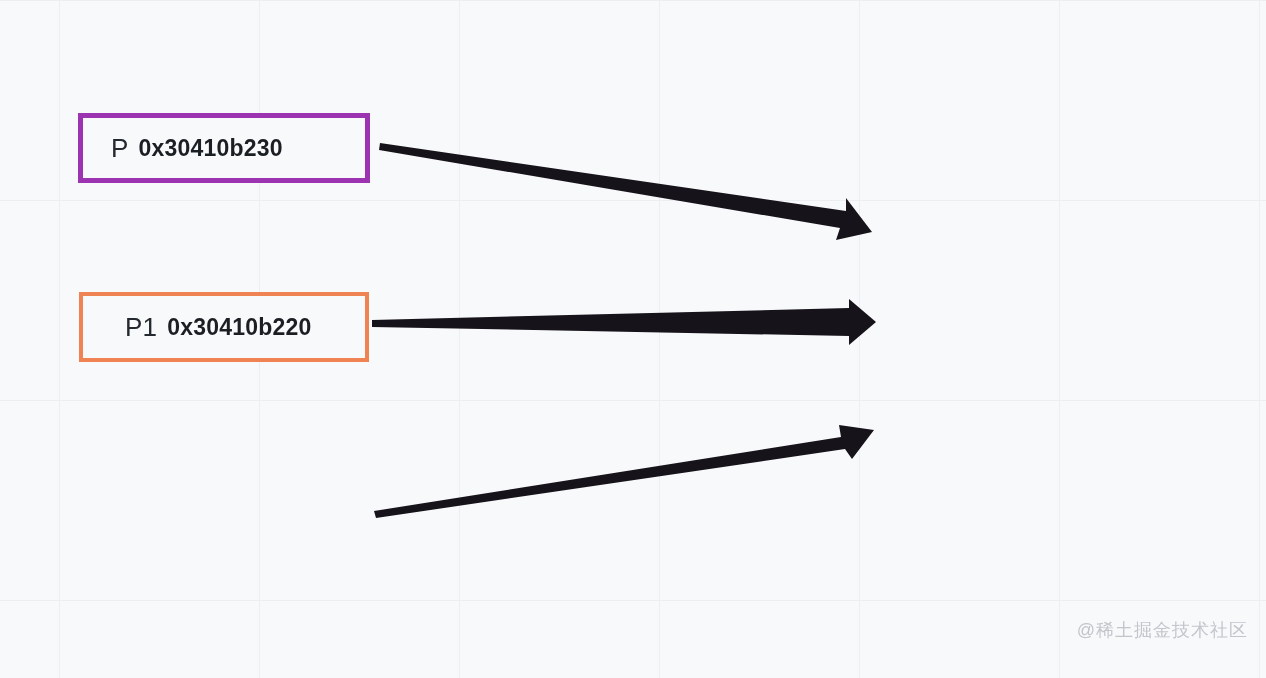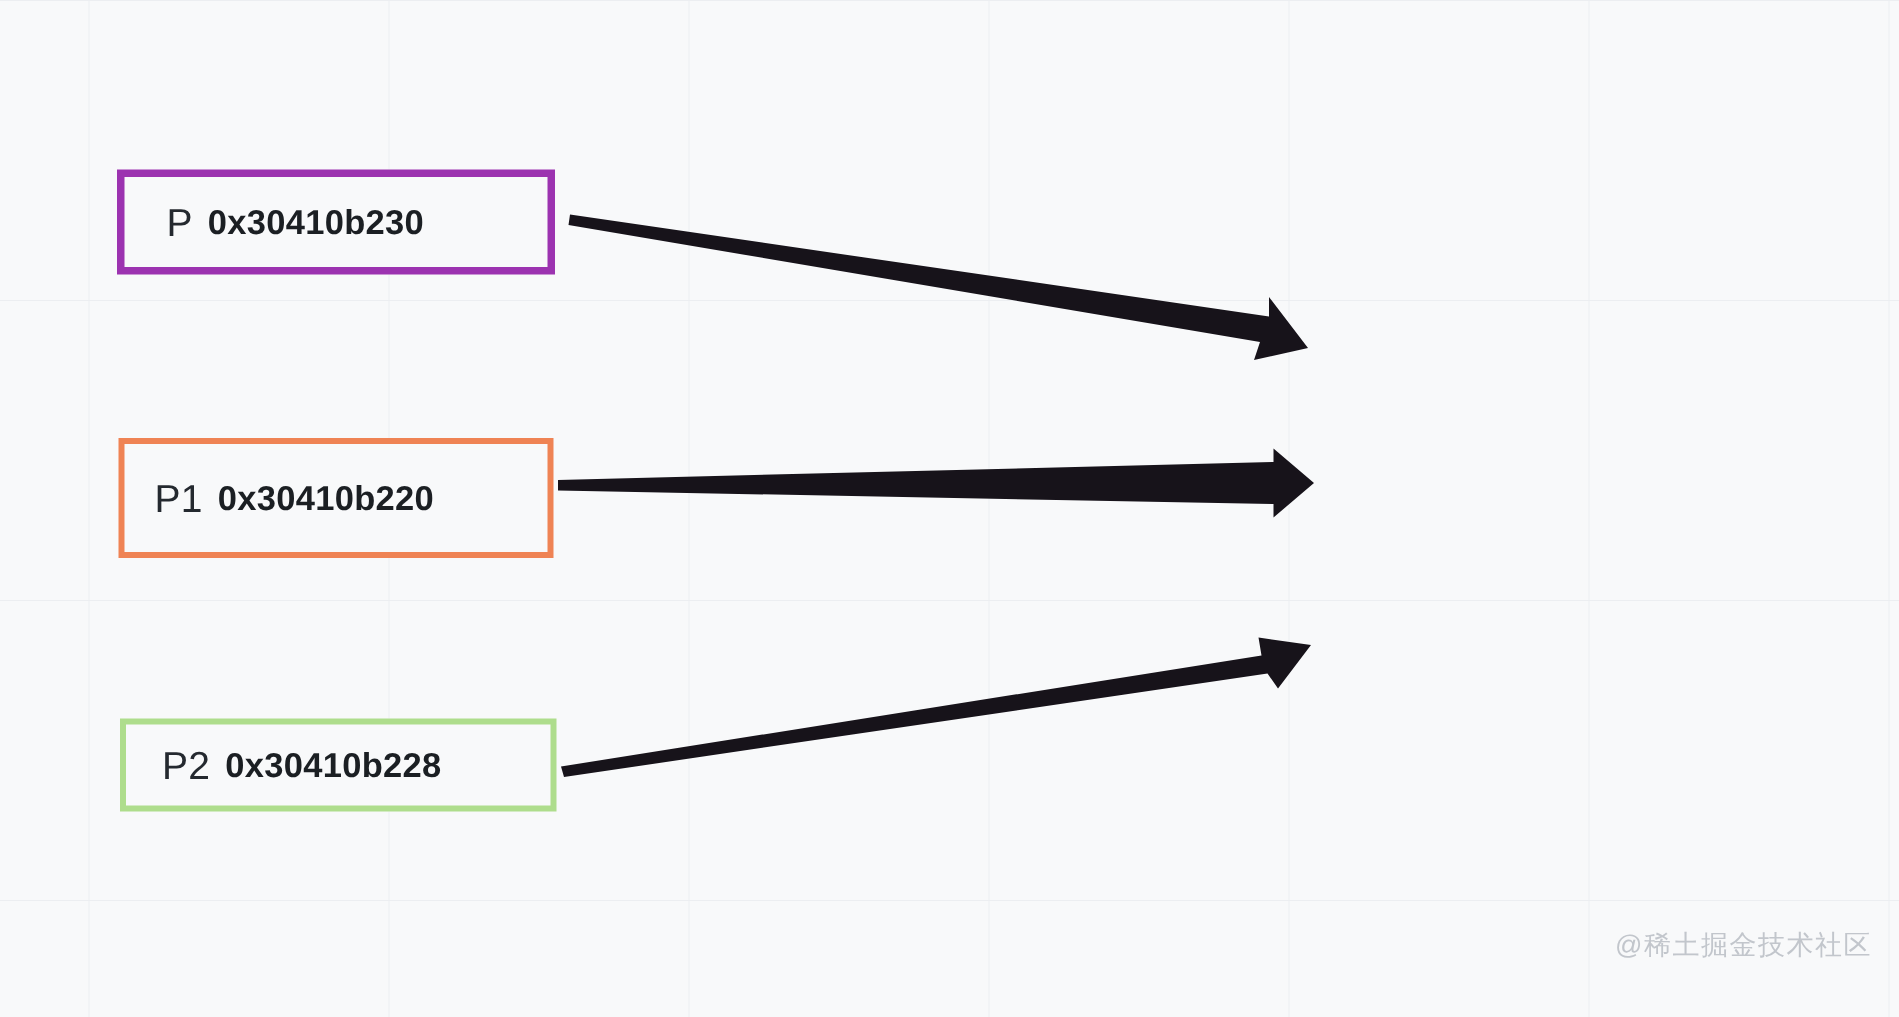--- a/index.html
+++ b/index.html
@@ -73,23 +73,23 @@
     top: 113px;
     width: 292px;
     height: 70px;
     border: 5px solid #9c33b0;
     padding-left: 28px;
   }
   #box-p1 {
     left: 79px;
     top: 292px;
     width: 290px;
-    height: 80px;
+    height: 70px;
     border: 4px solid #ef8354;
-    padding-left: 20px;
+    padding-left: 42px;
   }
   #box-p2 {
     left: 80px;
     top: 479px;
     width: 291px;
     height: 62px;
     border: 4px solid #aedd8c;
     padding-left: 24px;
   }
 
@@ -146,21 +146,17 @@
   <div class="ptr-box" id="box-p">
     <span class="ptr-name">P</span>
     <span class="ptr-addr">0x30410b230</span>
   </div>
 
   <div class="ptr-box" id="box-p1">
     <span class="ptr-name">P1</span>
     <span class="ptr-addr">0x30410b220</span>
   </div>
 
-  <div class="ptr-box" id="box-p2">
-    <span class="ptr-name">P2</span>
-    <span class="ptr-addr">0x30410b228</span>
-  </div>
 
 
   <div id="watermark">@稀土掘金技术社区</div>
 
 </div>
 
 </body></html>

